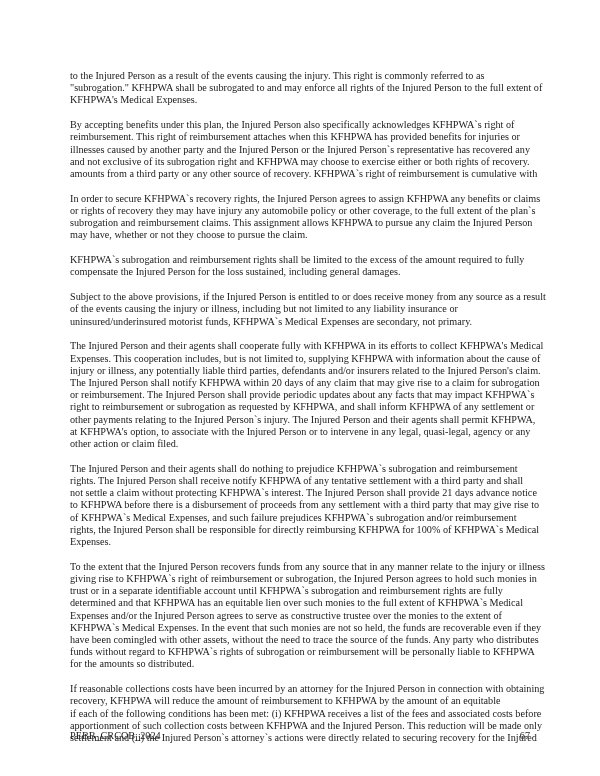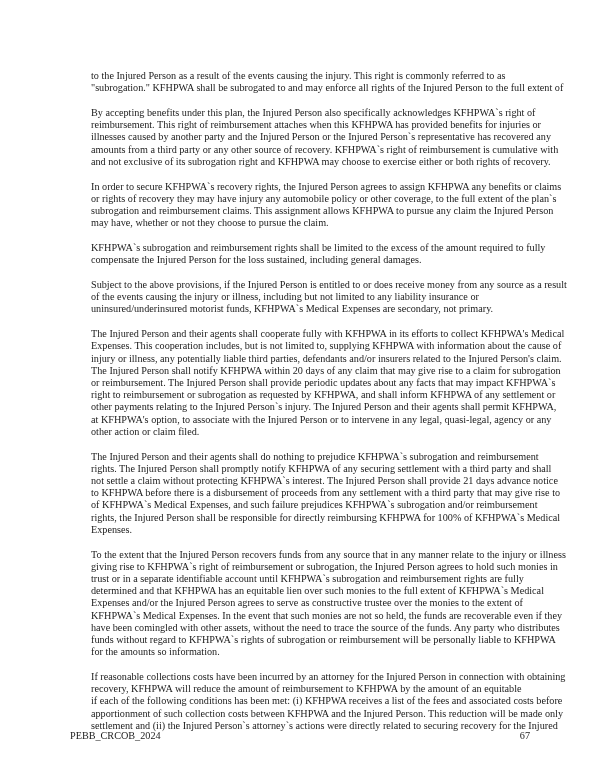--- a/index.html
+++ b/index.html
@@ -3,41 +3,42 @@
   <meta charset="utf-8">
   <style>
     html, body { margin: 0; padding: 0; background: #ffffff; }
     body { width: 600px; height: 776px; position: relative; overflow: hidden; }
     .page {
       position: absolute; left: 70px; top: 70px; width: 462px;
       font-family: "Liberation Serif", serif; font-size: 10.2px; line-height: 12.2px;
       color: #1a1a1a;
     }
     .para { margin: 0 0 12.6px 0; text-align: left; }
-    .line { display: block; white-space: nowrap; margin-left: 21px; }
+    .line { display: block; white-space: nowrap; }
     .footer {
       position: absolute; left: 70px; top: 730px; width: 460px;
       font-family: "Liberation Serif", serif; font-size: 10.2px; color: #1a1a1a;
       display: flex; justify-content: space-between;
     }
   </style>
 </head>
 <body>
 
 <div class="page" id="doc-body">
     <p class="para">
       <span class="line">to the Injured Person as a result of the events causing the injury. This right is commonly referred to as</span>
       <span class="line">"subrogation." KFHPWA shall be subrogated to and may enforce all rights of the Injured Person to the full extent of</span>
+      <span class="line">KFHPWA's Medical Expenses.</span>
     </p>
     <p class="para">
       <span class="line">By accepting benefits under this plan, the Injured Person also specifically acknowledges KFHPWA`s right of</span>
       <span class="line">reimbursement. This right of reimbursement attaches when this KFHPWA has provided benefits for injuries or</span>
       <span class="line">illnesses caused by another party and the Injured Person or the Injured Person`s representative has recovered any</span>
+      <span class="line">and not exclusive of its subrogation right and KFHPWA may choose to exercise either or both rights of recovery.</span>
       <span class="line">amounts from a third party or any other source of recovery. KFHPWA`s right of reimbursement is cumulative with</span>
-      <span class="line">and not exclusive of its subrogation right and KFHPWA may choose to exercise either or both rights of recovery.</span>
     </p>
     <p class="para">
       <span class="line">In order to secure KFHPWA`s recovery rights, the Injured Person agrees to assign KFHPWA any benefits or claims</span>
       <span class="line">or rights of recovery they may have injury any automobile policy or other coverage, to the full extent of the plan`s</span>
       <span class="line">subrogation and reimbursement claims.  This assignment allows KFHPWA to pursue any claim the Injured Person</span>
       <span class="line">may have, whether or not they choose to pursue the claim.</span>
     </p>
     <p class="para">
       <span class="line">KFHPWA`s subrogation and reimbursement rights shall be limited to the excess of the amount required to fully</span>
       <span class="line">compensate the Injured Person for the loss sustained, including general damages.</span>
@@ -53,37 +54,37 @@
       <span class="line">injury or illness, any potentially liable third parties, defendants and/or insurers related to the Injured Person's claim.</span>
       <span class="line">The Injured Person shall notify KFHPWA within 20 days of any claim that may give rise to a claim for subrogation</span>
       <span class="line">or reimbursement. The Injured Person shall provide periodic updates about any facts that may impact KFHPWA`s</span>
       <span class="line">right to reimbursement or subrogation as requested by KFHPWA, and shall inform KFHPWA of any settlement or</span>
       <span class="line">other payments relating to the Injured Person`s injury. The Injured Person and their agents shall permit KFHPWA,</span>
       <span class="line">at KFHPWA's option, to associate with the Injured Person or to intervene in any legal, quasi-legal, agency or any</span>
       <span class="line">other action or claim filed.</span>
     </p>
     <p class="para">
       <span class="line">The Injured Person and their agents shall do nothing to prejudice KFHPWA`s subrogation and reimbursement</span>
-      <span class="line">rights. The Injured Person shall promptly notify KFHPWA of any securing settlement with a third party and shall</span>
+      <span class="line">rights. The Injured Person shall receive notify KFHPWA of any tentative settlement with a third party and shall</span>
       <span class="line">not settle a claim without protecting KFHPWA`s interest. The Injured Person shall provide 21 days advance notice</span>
       <span class="line">to KFHPWA before there is a disbursement of proceeds from any settlement with a third party that may give rise to</span>
       <span class="line">of KFHPWA`s Medical Expenses, and such failure prejudices KFHPWA`s subrogation and/or reimbursement</span>
       <span class="line">rights, the Injured Person shall be responsible for directly reimbursing KFHPWA for 100% of KFHPWA`s Medical</span>
       <span class="line">Expenses.</span>
     </p>
     <p class="para">
       <span class="line">To the extent that the Injured Person recovers funds from any source that in any manner relate to the injury or illness</span>
       <span class="line">giving rise to KFHPWA`s right of reimbursement or subrogation, the Injured Person agrees to hold such monies in</span>
       <span class="line">trust or in a separate identifiable account until KFHPWA`s subrogation and reimbursement rights are fully</span>
       <span class="line">determined and that KFHPWA has an equitable lien over such monies to the full extent of KFHPWA`s Medical</span>
       <span class="line">Expenses and/or the Injured Person agrees to serve as constructive trustee over the monies to the extent of</span>
       <span class="line">KFHPWA`s Medical Expenses. In the event that such monies are not so held, the funds are recoverable even if they</span>
       <span class="line">have been comingled with other assets, without the need to trace the source of the funds.  Any party who distributes</span>
       <span class="line">funds without regard to KFHPWA`s rights of subrogation or reimbursement will be personally liable to KFHPWA</span>
-      <span class="line">for the amounts so information.</span>
+      <span class="line">for the amounts so distributed.</span>
     </p>
     <p class="para">
       <span class="line">If reasonable collections costs have been incurred by an attorney for the Injured Person in connection with obtaining</span>
       <span class="line">recovery, KFHPWA will reduce the amount of reimbursement to KFHPWA by the amount of an equitable</span>
       <span class="line">if each of the following conditions has been met: (i) KFHPWA receives a list of the fees and associated costs before</span>
       <span class="line">apportionment of such collection costs between KFHPWA and the Injured Person. This reduction will be made only</span>
       <span class="line">settlement and (ii) the Injured Person`s attorney`s actions were directly related to securing recovery for the Injured</span>
     </p>
   </div>
 

